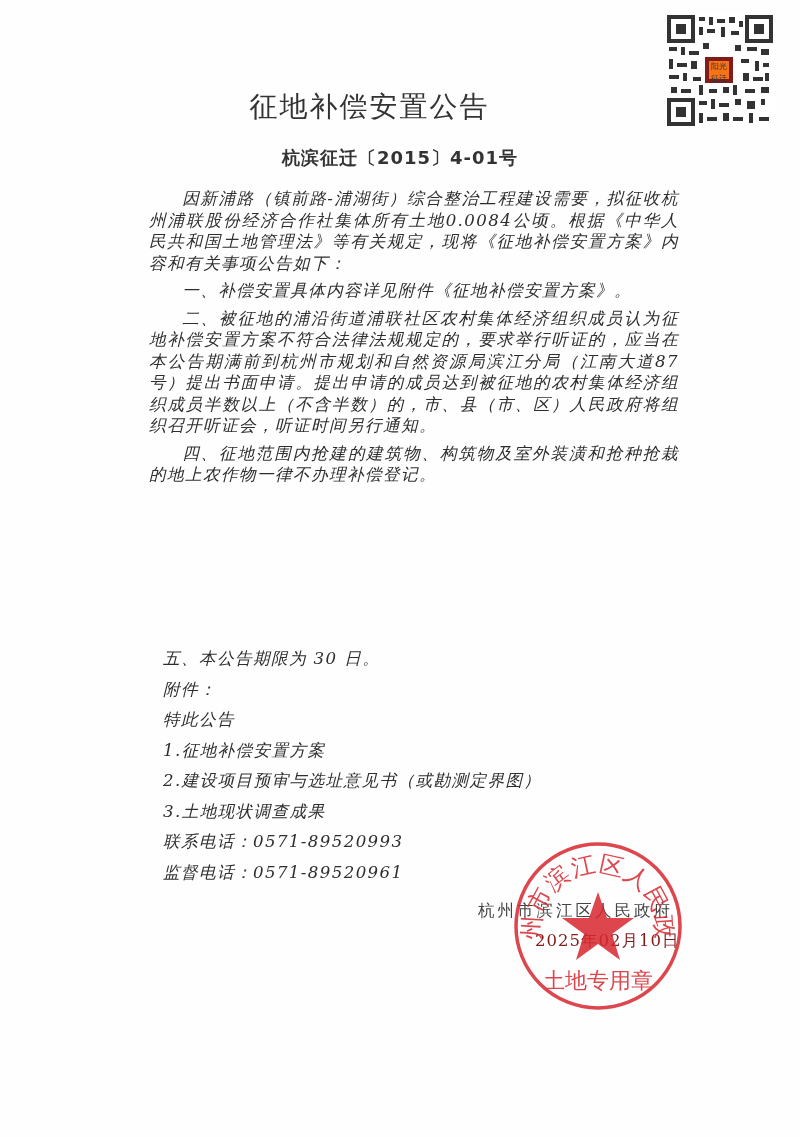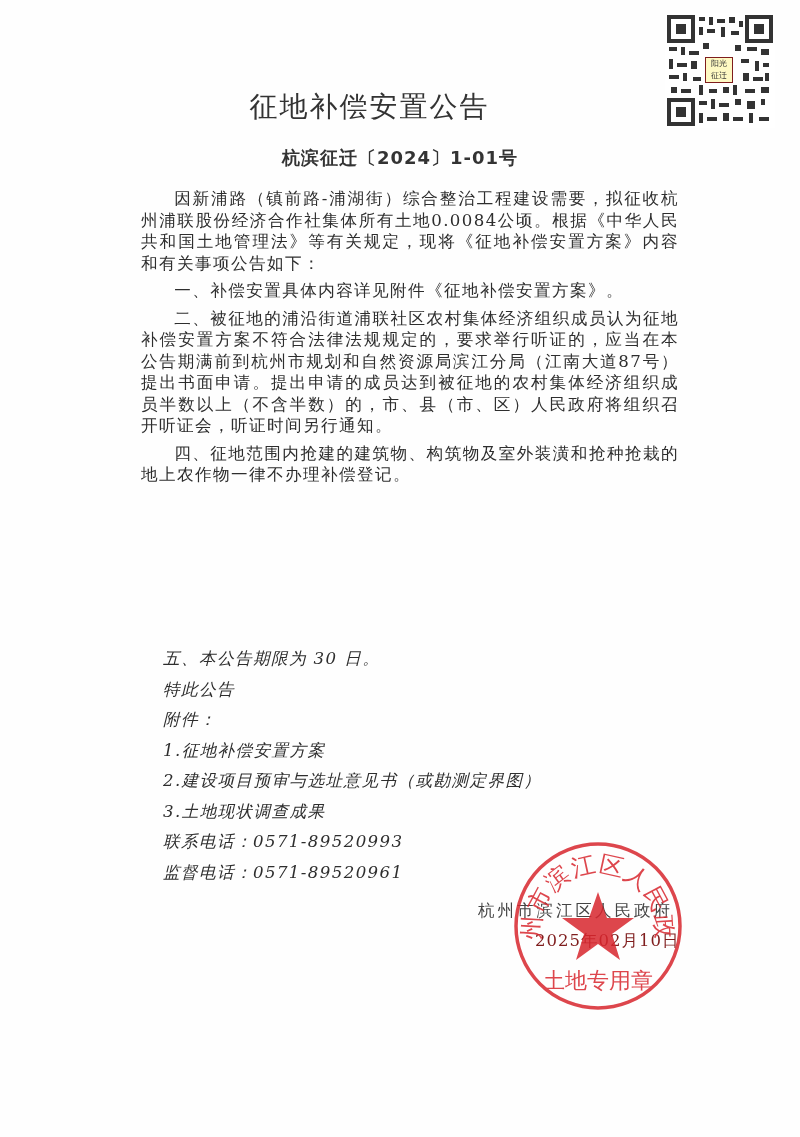--- a/index.html
+++ b/index.html
@@ -1,29 +1,29 @@
 <!DOCTYPE html>
 <html><head>
 <meta charset="utf-8">
 <style>
   html, body { margin:0; padding:0; background:#ffffff; }
   body { width:800px; height:1137px; position:relative; overflow:hidden;
          font-family:"DejaVu Serif","Liberation Serif",serif; color:#2e2e2e; }
   .page { position:absolute; left:0; top:0; width:800px; height:1137px; background:#fefefe; }
   .qr { position:absolute; left:665px; top:13px; width:110px; height:115px; }
-  .qr-label { position:absolute; left:40px; top:44px; width:28px; height:26px; background:#fef9c3;
+  .qr-label { position:absolute; left:40px; top:44px; width:28px; height:26px; background:#f97316;
               font-family:Liberation Serif, serif; font-size:8px; line-height:12px; text-align:center;
-              color:#333; border:1px solid #7f1d1d; box-sizing:border-box; }
+              color:#333; border:4px solid #7f1d1d; box-sizing:border-box; }
   .title { position:absolute; left:0; width:739px; top:88px; text-align:center;
            font-family:"DejaVu Sans","Liberation Sans",sans-serif; font-size:28px; letter-spacing:2px; color:#333; }
   .docno { position:absolute; left:0; width:800px; top:146px; text-align:center;
            font-family:"DejaVu Sans","Liberation Sans",sans-serif; font-size:18px; font-weight:bold; color:#333; letter-spacing:1px; }
   .body-text { position:absolute; left:133px; top:188px; width:546px; font-size:16.6px; line-height:21.5px;
                letter-spacing:1.4px; text-align:justify; }
-  .body-text p { margin:0 0 6px 8px; text-indent:2em; }
+  .body-text p { margin:0 0 6px 16px; text-indent:2em;font-style:italic; }
   .list { position:absolute; left:163px; width:500px; font-size:16.6px; letter-spacing:1.4px;font-style:italic; }
   .list div { height:30.5px; line-height:30px; }
   .sign { position:absolute; left:478px; top:900px; font-size:16.5px; letter-spacing:3px; color:#444; }
   .date { position:absolute; left:535px; top:930px; font-size:16.5px; letter-spacing:1px; color:#7f1d1d; }
   .stamp { position:absolute; left:512px; top:840px; width:172px; height:172px; }
 </style>
 </head>
 <body>
 
 <div class="page">
@@ -90,33 +90,33 @@
           <rect x="94" y="104" width="10" height="4"></rect>
       </g>
     </svg>
     <div class="qr-label">
       <div>阳光</div>
       <div>征迁</div>
     </div>
   </div>
 
   <div class="title">征地补偿安置公告</div>
-  <div class="docno">杭滨征迁〔2024〕1-01号</div>
+  <div class="docno">杭滨征迁〔2015〕4-01号</div>
 
   <div class="body-text">
     <p>因新浦路（镇前路-浦湖街）综合整治工程建设需要，拟征收杭州浦联股份经济合作社集体所有土地0.0084公顷。根据《中华人民共和国土地管理法》等有关规定，现将《征地补偿安置方案》内容和有关事项公告如下：</p>
     <p>一、补偿安置具体内容详见附件《征地补偿安置方案》。</p>
     <p>二、被征地的浦沿街道浦联社区农村集体经济组织成员认为征地补偿安置方案不符合法律法规规定的，要求举行听证的，应当在本公告期满前到杭州市规划和自然资源局滨江分局（江南大道87号）提出书面申请。提出申请的成员达到被征地的农村集体经济组织成员半数以上（不含半数）的，市、县（市、区）人民政府将组织召开听证会，听证时间另行通知。</p>
     <p>四、征地范围内抢建的建筑物、构筑物及室外装潢和抢种抢栽的地上农作物一律不办理补偿登记。</p>
   </div>
 
   <div class="list" style="top:644px;">
     <div>五、本公告期限为 30 日。</div>
+    <div>附件：</div>
     <div>特此公告</div>
-    <div>附件：</div>
     <div>1.征地补偿安置方案</div>
     <div>2.建设项目预审与选址意见书（或勘测定界图）</div>
     <div>3.土地现状调查成果</div>
     <div>联系电话：0571-89520993</div>
     <div>监督电话：0571-89520961</div>
   </div>
 
   <div class="sign">杭州市滨江区人民政府</div>
   <div class="date">2025年02月10日</div>
 

